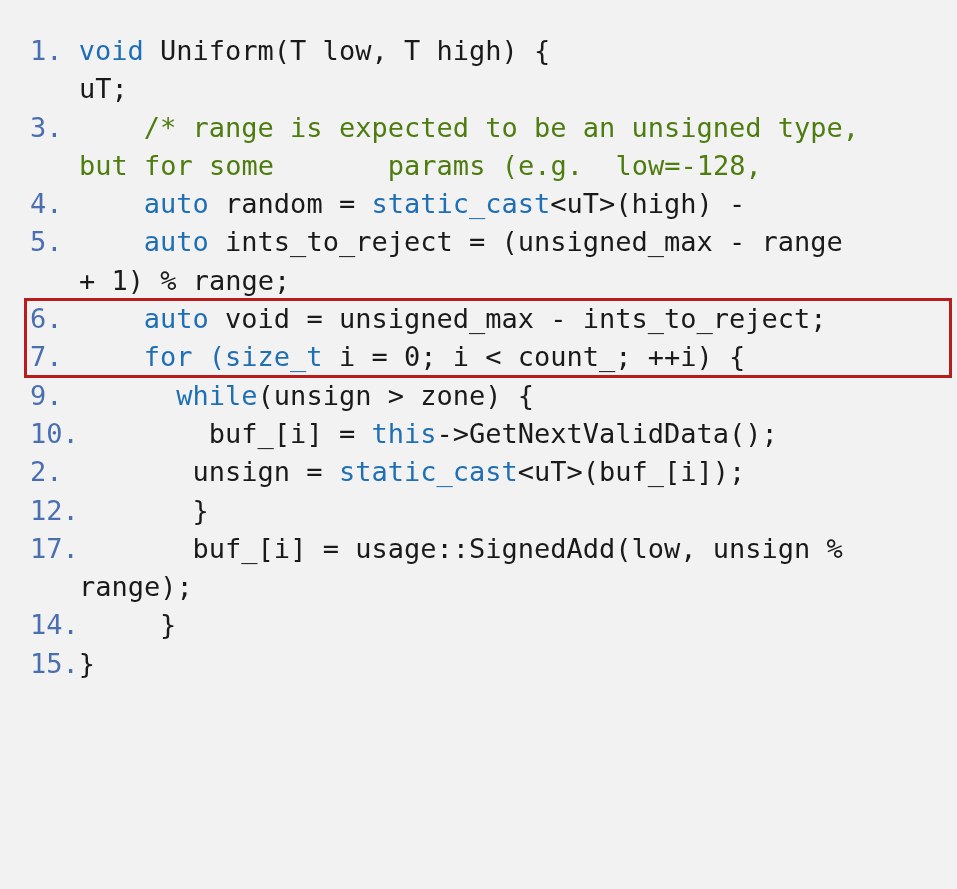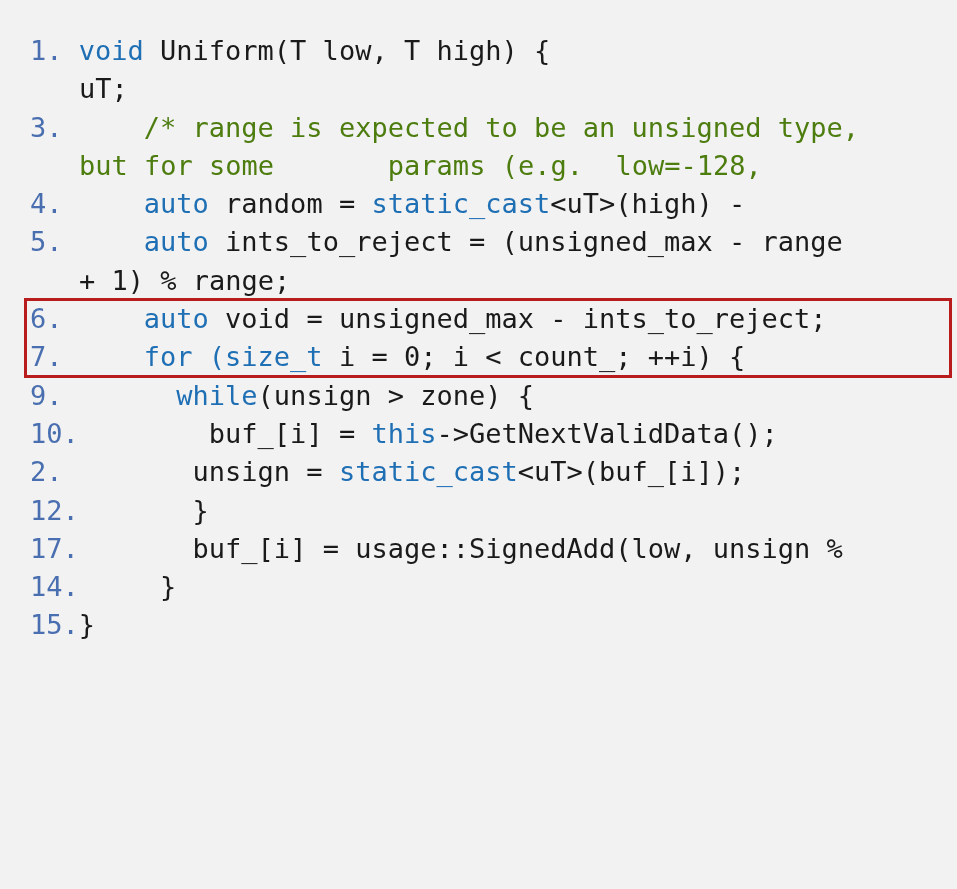--- a/index.html
+++ b/index.html
@@ -59,19 +59,20 @@
 
   <div class="ln"><span class="num">9.</span> <span>      </span><span class="kw">while</span><span>(unsign &gt; zone) {</span></div>
 
   <div class="ln"><span class="num">10.</span> <span>       </span><span>buf_[i] = </span><span class="kw">this</span><span>-&gt;GetNextValidData();</span></div>
 
   <div class="ln"><span class="num">2.</span> <span>       </span><span>unsign = </span><span class="kw">static_cast</span><span>&lt;uT&gt;(buf_[i]);</span></div>
 
   <div class="ln"><span class="num">12.</span> <span>      </span><span>}</span></div>
 
   <div class="ln"><span class="num">17.</span> <span>      </span><span>buf_[i] = usage::SignedAdd(low, unsign %</span></div>
+  <div class="ln cont">range);</div>
 
   <div class="ln"><span class="num">14.</span> <span>    </span><span>}</span></div>
 
   <div class="ln"><span class="num">15.</span><span>}</span></div>
 </div>
 
 <div class="highlight-box"></div>
 
 </body></html>

